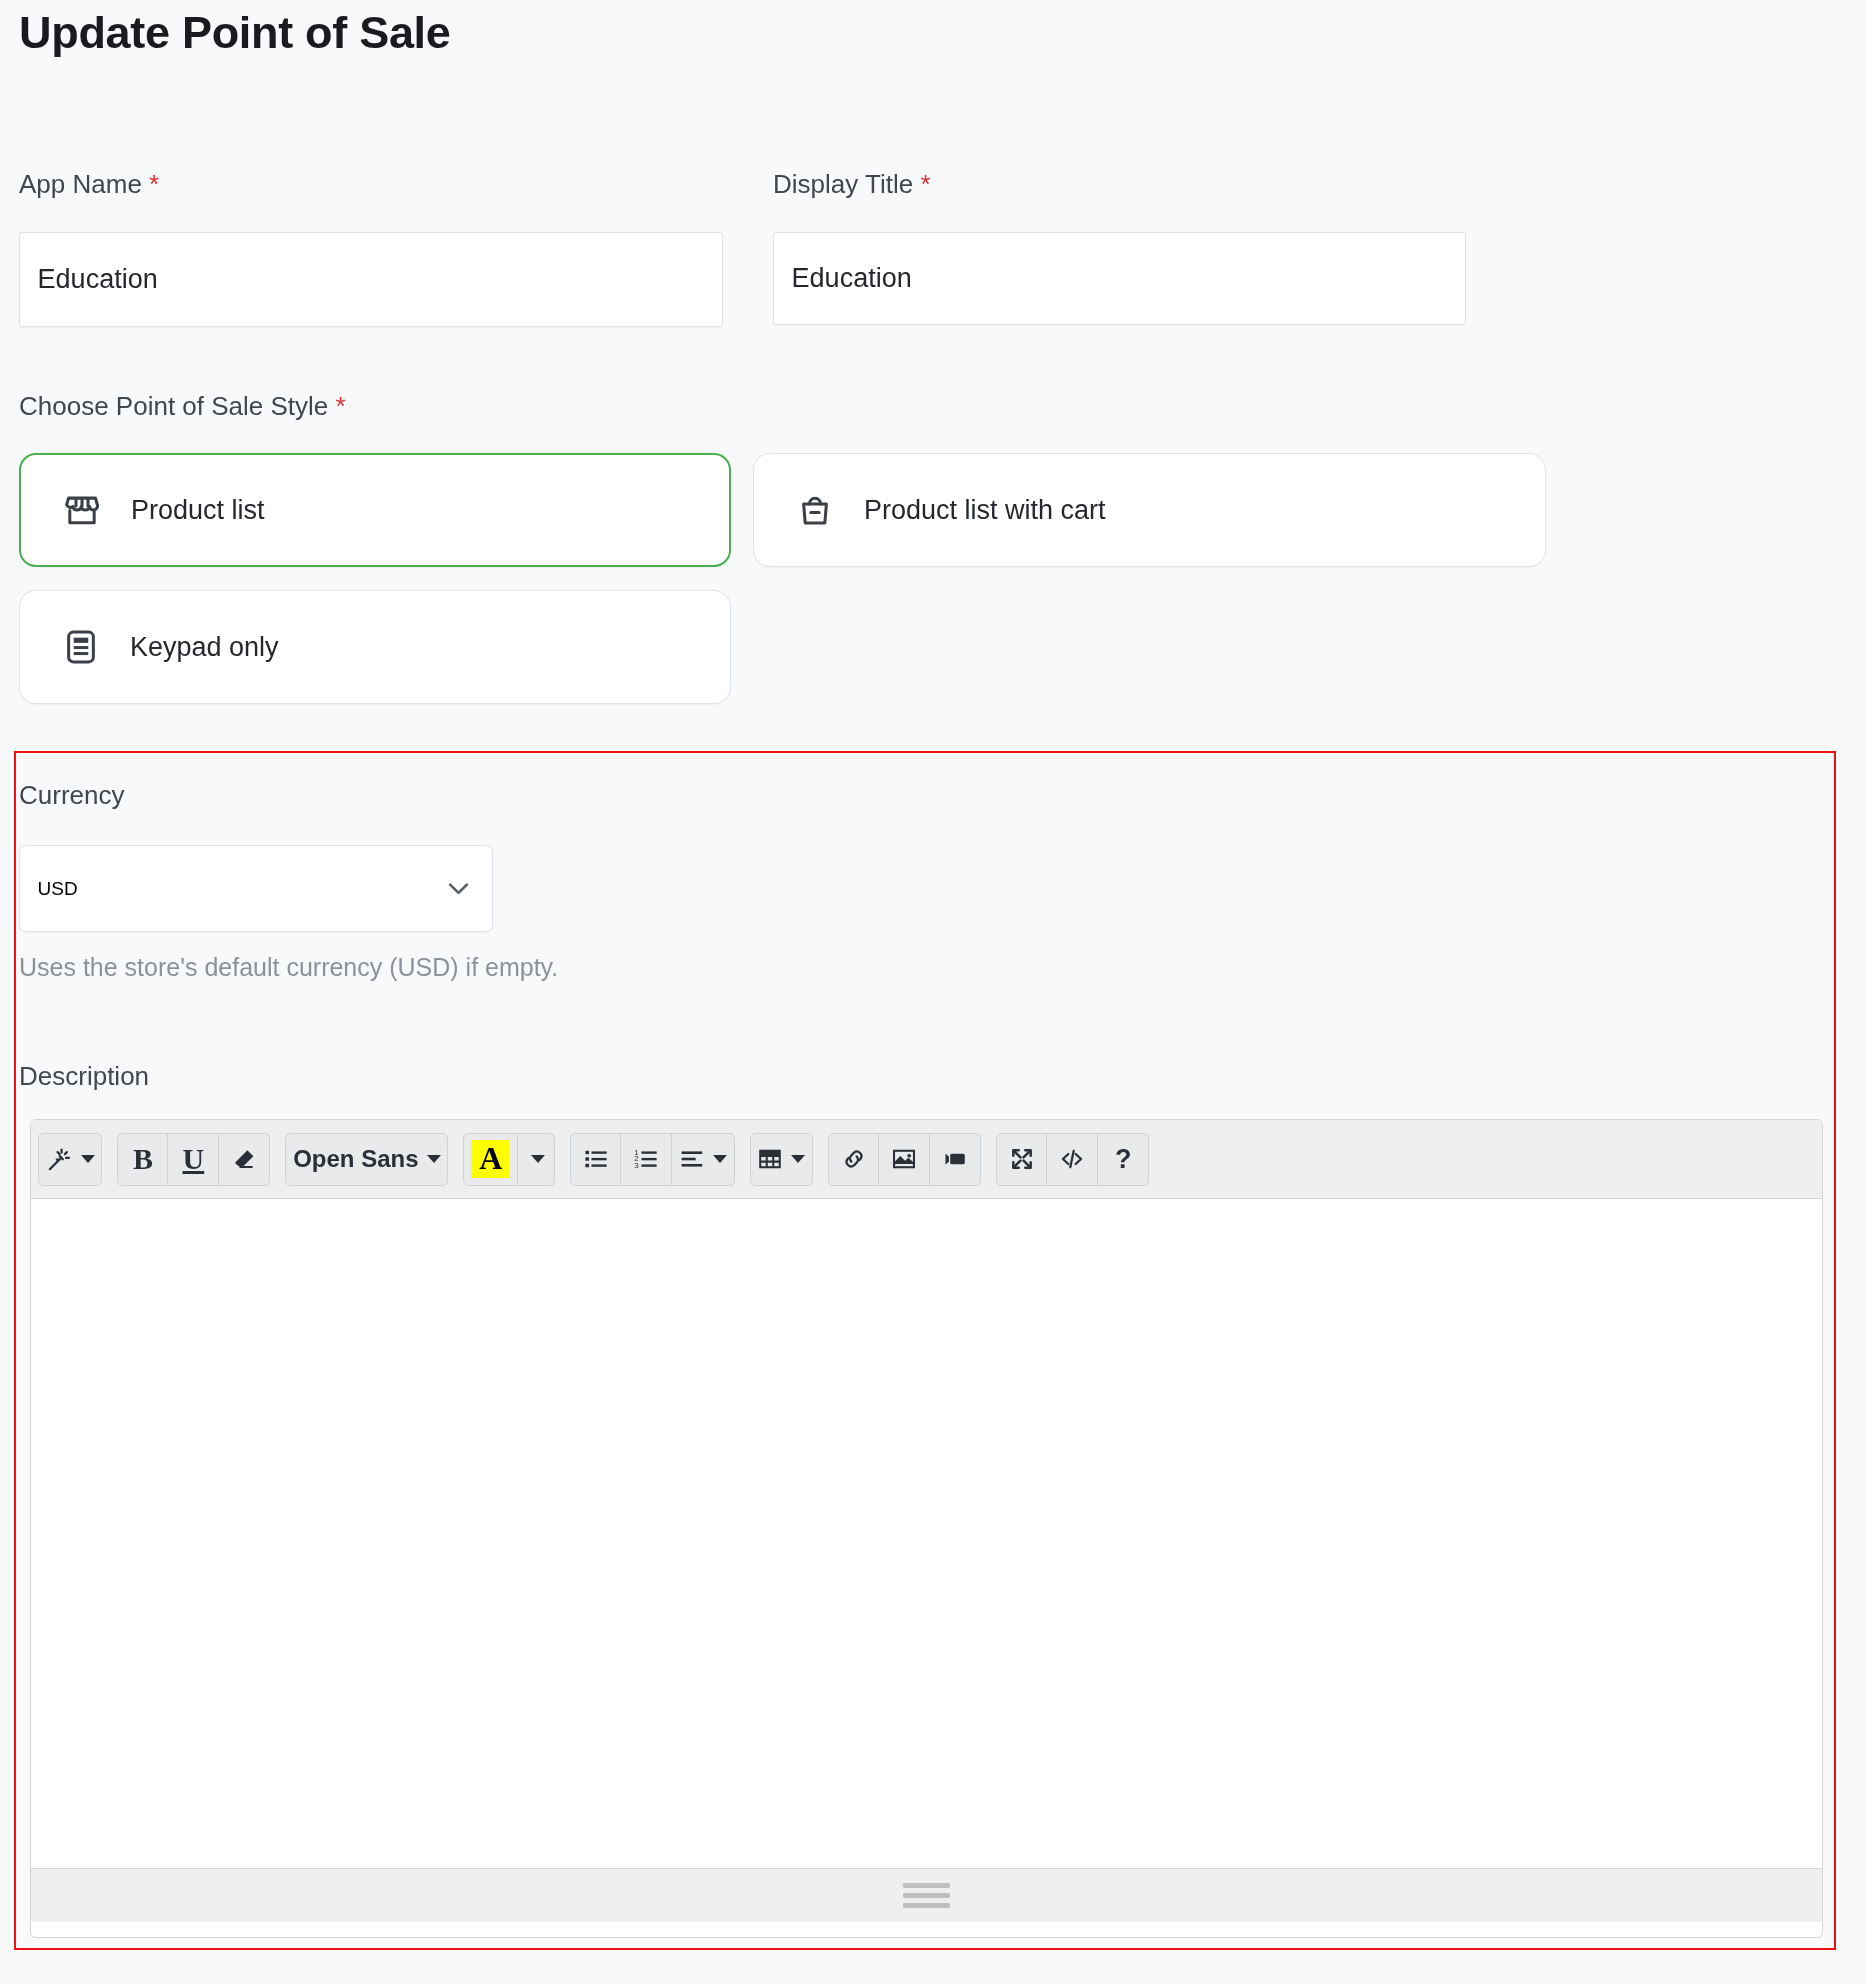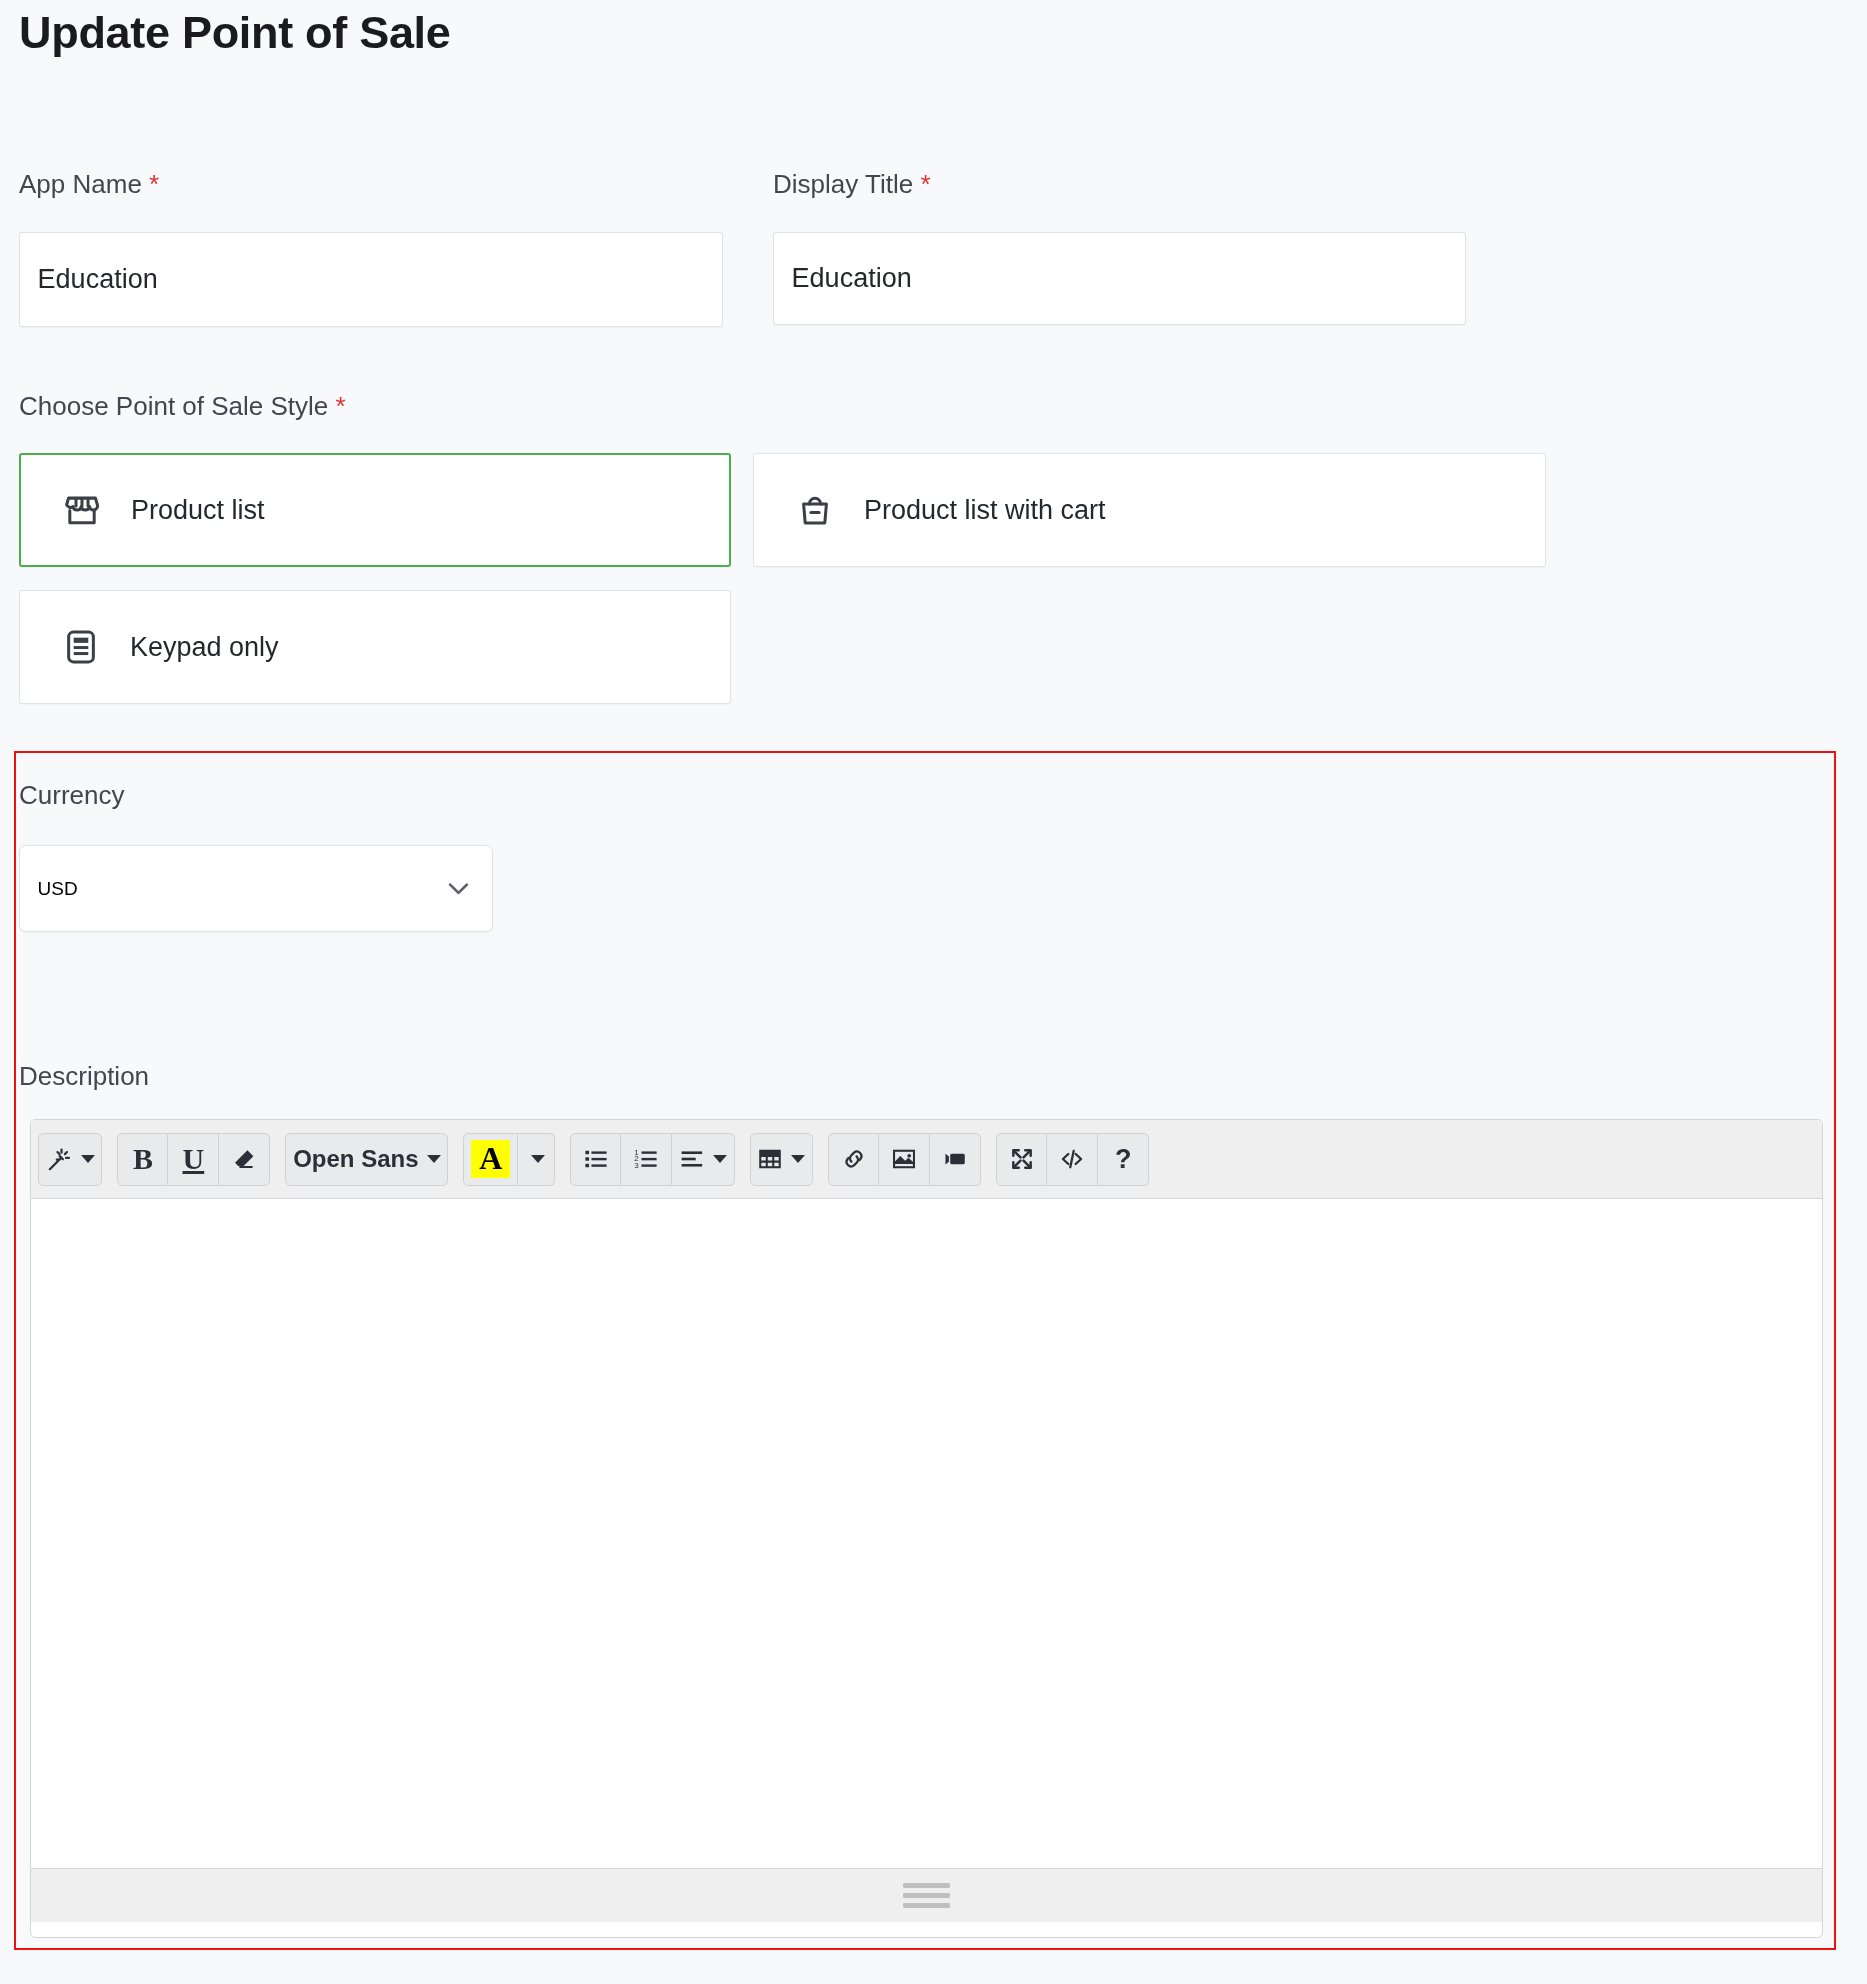--- a/index.html
+++ b/index.html
@@ -49,21 +49,21 @@
   #display-title-label { position: absolute; left: 773px; top: 171px; }
   #display-title-input { position: absolute; left: 773px; top: 232px; width: 693px; height: 93px; }
 
   #pos-style-label  { position: absolute; left: 19px; top: 393px; }
 
   
   .style-card {
     position: absolute;
     background: #ffffff;
     border: 1.4px solid #e1e4e8;
-    border-radius: 3px;
+    border-radius: 17px;
     display: flex;
     align-items: center;
     padding-left: 41px;
     gap: 30px;
     box-shadow: 0 0.7px 1.4px rgba(16,24,40,0.04);
   }
   .style-card.selected { border: 2px solid #49b04d; }
   .style-card .card-label {
     font-size: 27px;
     color: #24282d;
@@ -252,20 +252,21 @@
 
   <div id="currency-label" class="field-label">Currency</div>
   <div class="select-box">
     <span class="sel-value">USD</span>
     <span>
       <svg class="chev" viewBox="0 0 24 24" fill="none" stroke="#5a6068" stroke-width="2.1" stroke-linecap="round" stroke-linejoin="round">
         <path d="M5.5 9 12 15.4 18.5 9"></path>
       </svg>
     </span>
   </div>
+  <div id="currency-help">Uses the store's default currency (USD) if empty.</div>
 
   <div id="description-label" class="field-label">Description</div>
 
   <div class="editor">
     <div class="editor-toolbar">
 
       <div class="btn-group">
         <div class="tb-btn">
           <svg width="27" height="27" viewBox="0 0 24 24" fill="none" stroke="#2b3038" stroke-width="2" stroke-linecap="round">
             <path d="M3.4 20.6 13.6 10.4"></path>

